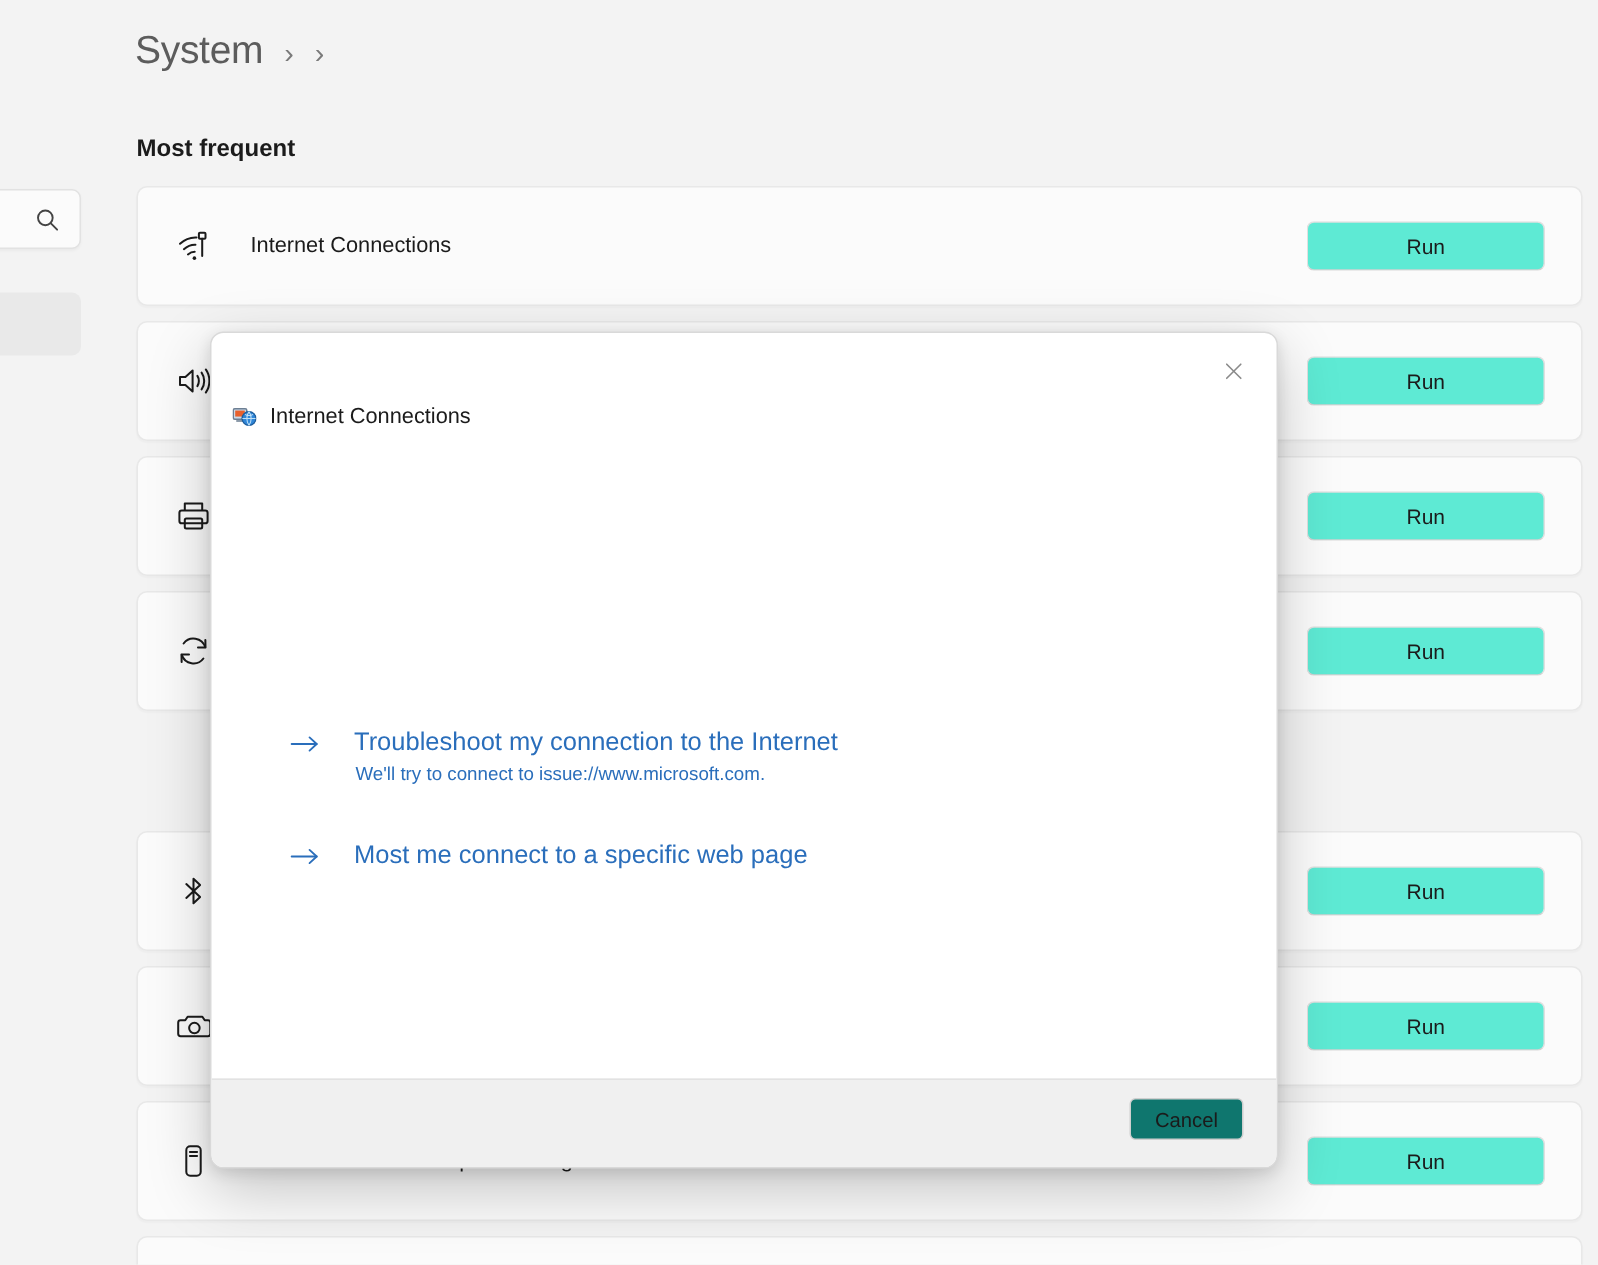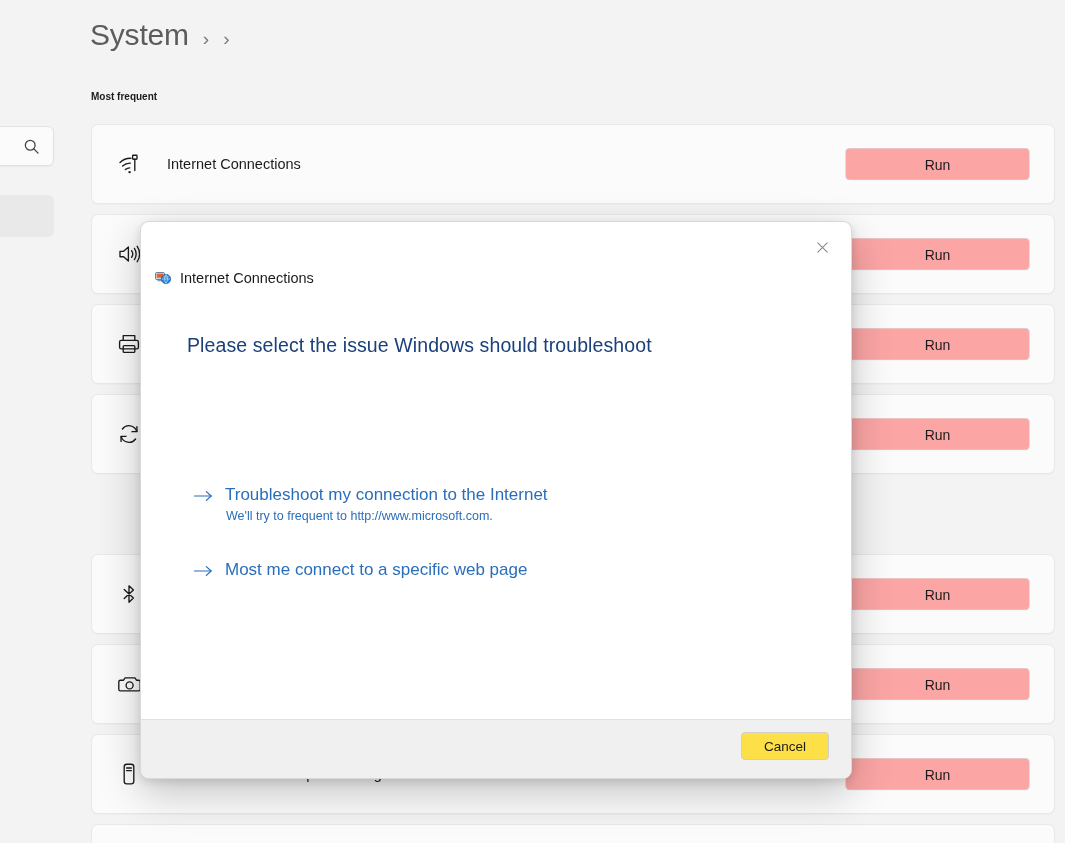--- a/index.html
+++ b/index.html
@@ -37,29 +37,29 @@
 
   
   .content { position: absolute; left: 90px; top: 0; width: 975px; height: 843px; }
 
   .breadcrumb {
     position: absolute; left: 0; top: 18px;
     display: flex; align-items: baseline; gap: 14px;
     white-space: nowrap;
   }
   .crumb {
-    font-size: 30px; color: #5c5c5c; font-weight: 400;
+    font-size: 26px; color: #5c5c5c; font-weight: 400;
     letter-spacing: -.2px;
   }
   .crumb.current { color: #1b1b1b; font-weight: 600; }
   .crumb-sep { font-size: 19px; color: #7a7a7a; }
 
   .section-title {
     position: absolute; left: 1px;
-    font-size: 10px; font-weight: 600; color: #1b1b1b;
+    font-size: 16px; font-weight: 600; color: #1b1b1b;
   }
   .section-title.frequent { top: 91px; }
   .section-title.other   { top: 543px; margin-top: 24px; }
 
   .row {
     position: absolute; left: 1px; width: 964px; height: 80px;
     background: #fbfbfb;
     border: 1px solid #e8e8e8;
     border-radius: 7px;
     box-shadow: 0 1px 1px rgba(0,0,0,.025);
@@ -71,22 +71,22 @@
     color: #1b1b1b;
   }
   .row-label {
     position: absolute; left: 75px; top: 50%;
     transform: translateY(-50%);
     font-size: 14.5px; color: #1b1b1b;
   }
   .run-btn {
     position: absolute; right: 24px; top: 50%;
     transform: translateY(-50%);
-    width: 185px; height: 33px;
-    background: #fca5a5;
+    width: 159px; height: 33px;
+    background: #5eead4;
     border: 1px solid #e0e0e0;
     border-bottom-color: #d2d2d2;
     border-radius: 5px;
     font-family: "Liberation Sans", sans-serif;
     font-size: 14px; color: #1b1b1b;
     cursor: pointer;
   }
 
   
   .dialog {
@@ -112,21 +112,21 @@
   .dlg-title-text { font-size: 14.5px; color: #1b1b1b; }
 
   .dlg-heading {
     position: absolute; left: 46px; top: 112px;
     font-size: 19.5px; color: #1a3f7a;
     letter-spacing: .1px;
   }
 
   .dlg-option {
     position: absolute; left: 52px;
-    display: flex; gap: 11px;
+    display: flex; gap: 22px;
     cursor: pointer;
   }
   .dlg-option.one { top: 262px; }
   .dlg-option.two { top: 337px; }
   .opt-arrow { color: #2a6ebb; width: 21px; flex: 0 0 21px; padding-top: 4px; }
   .opt-title {
     font-size: 17px; color: #2a6ebb; line-height: 1.35;
   }
   .opt-sub {
     font-size: 12.5px; color: #2a6ebb; margin-top: 2px;
@@ -134,22 +134,22 @@
   }
 
   .dlg-footer {
     position: absolute; left: 0; right: 0; bottom: 0;
     height: 59px;
     background: #f0f0f0;
     border-top: 1px solid #e2e2e2;
   }
   .cancel-btn {
     position: absolute; right: 22px; top: 12px;
-    width: 88px; height: 28px;
-    background: #fde047;
+    width: 76px; height: 28px;
+    background: #0f766e;
     border: 1px solid #cfcfcf;
     border-radius: 4px;
     font-family: "Liberation Sans", sans-serif;
     font-size: 13.5px; color: #1b1b1b;
     cursor: pointer;
   }
 
   svg { display: block; }
 </style>
 </head>
@@ -287,32 +287,31 @@
           <rect x="1.8" y="3.7" width="6.4" height="4" fill="#e8602c"></rect>
           <rect x="2.5" y="10" width="5.2" height="1.3" fill="#8a99a8"></rect>
           <circle cx="11" cy="9" r="4.6" fill="#2f86d8" stroke="#1d5c9b" stroke-width=".9"></circle>
           <path d="M6.6 9h8.8M11 4.4c1.9 2.6 1.9 6.6 0 9.2M11 4.4c-1.9 2.6-1.9 6.6 0 9.2" stroke="#bfe0f7" stroke-width=".7" fill="none"></path>
           <path d="M8.3 6.3c1.7 1 3.7 1 5.4 0" stroke="#cfe8fb" stroke-width=".6" fill="none"></path>
         </svg>
       </span>
       <span class="dlg-title-text">Internet Connections</span>
     </div>
 
-    <div class="dlg-heading">Please select the issue Windows should troubleshoot</div>
 
     <div class="dlg-option one">
       <span class="opt-arrow">
         <svg viewBox="0 0 22 16" width="21" height="16" fill="none" stroke="currentColor" stroke-width="1.3" stroke-linecap="round" stroke-linejoin="round">
           <line x1="1.5" y1="8" x2="19" y2="8"></line>
           <polyline points="14,3.4 19,8 14,12.6"></polyline>
         </svg>
       </span>
       <span>
         <span class="opt-title">Troubleshoot my connection to the Internet</span>
-        <div class="opt-sub">We'll try to frequent to http://www.microsoft.com.</div>
+        <div class="opt-sub">We'll try to connect to issue://www.microsoft.com.</div>
       </span>
     </div>
 
     <div class="dlg-option two">
       <span class="opt-arrow">
         <svg viewBox="0 0 22 16" width="21" height="16" fill="none" stroke="currentColor" stroke-width="1.3" stroke-linecap="round" stroke-linejoin="round">
           <line x1="1.5" y1="8" x2="19" y2="8"></line>
           <polyline points="14,3.4 19,8 14,12.6"></polyline>
         </svg>
       </span>

